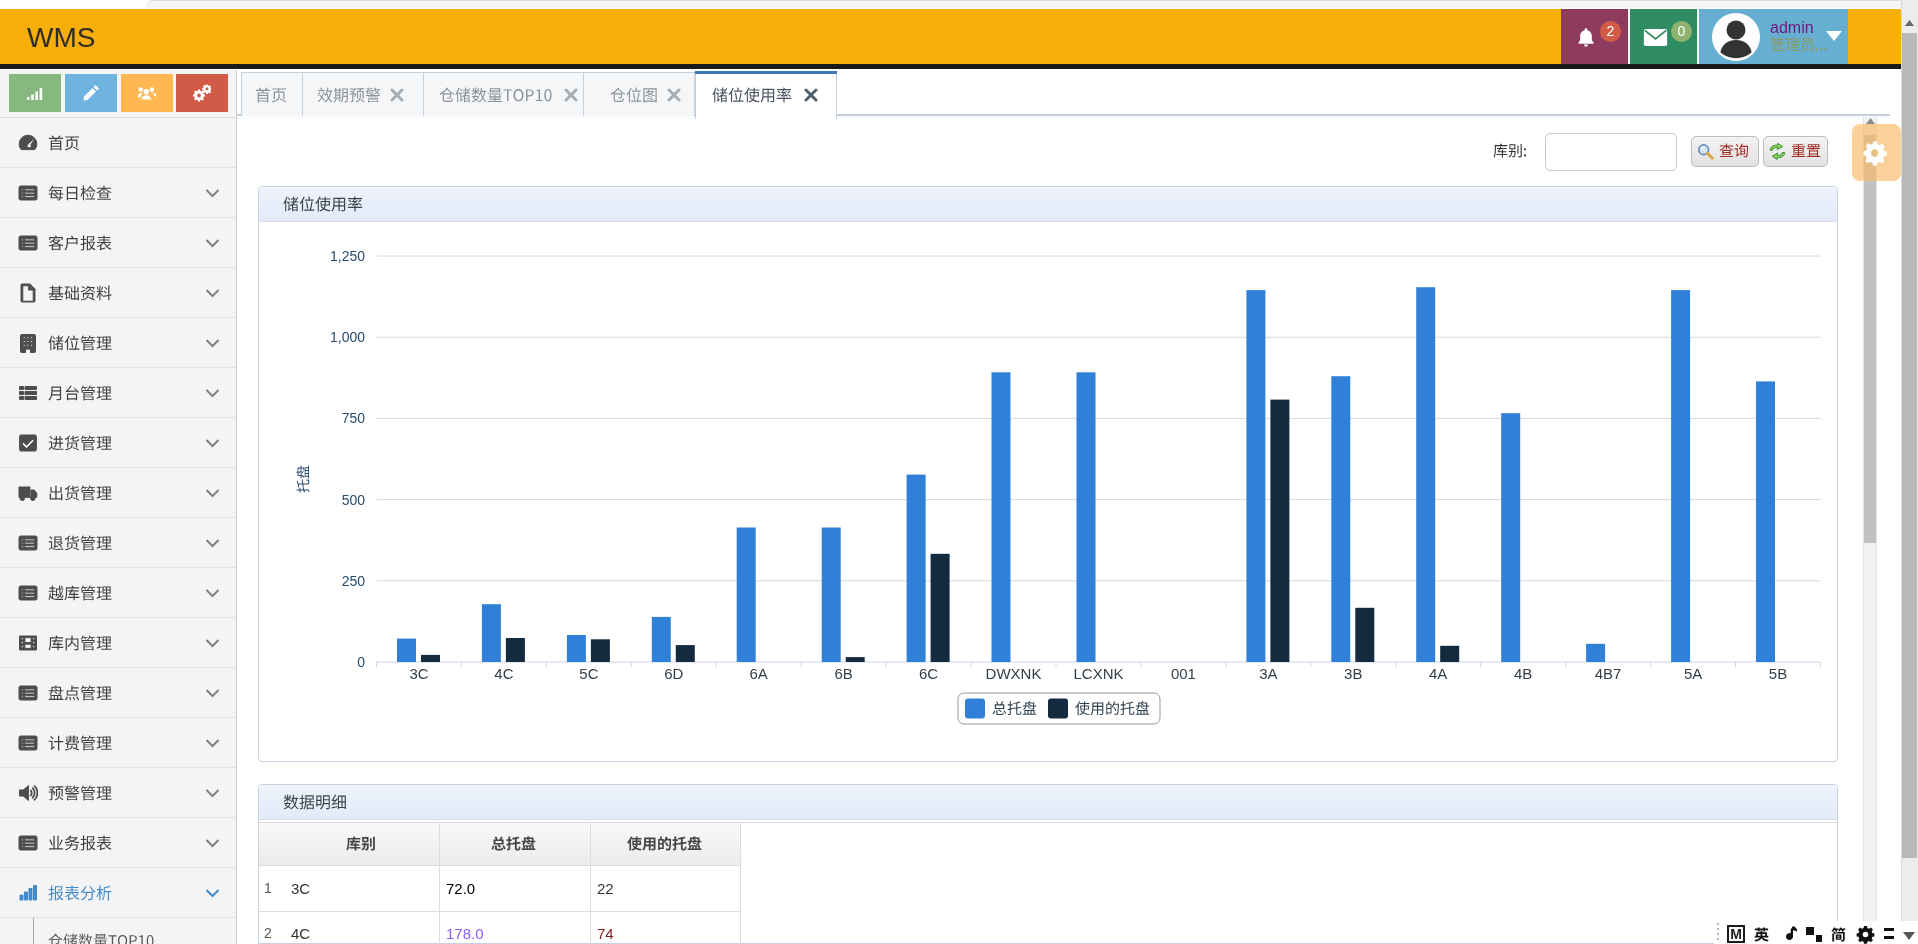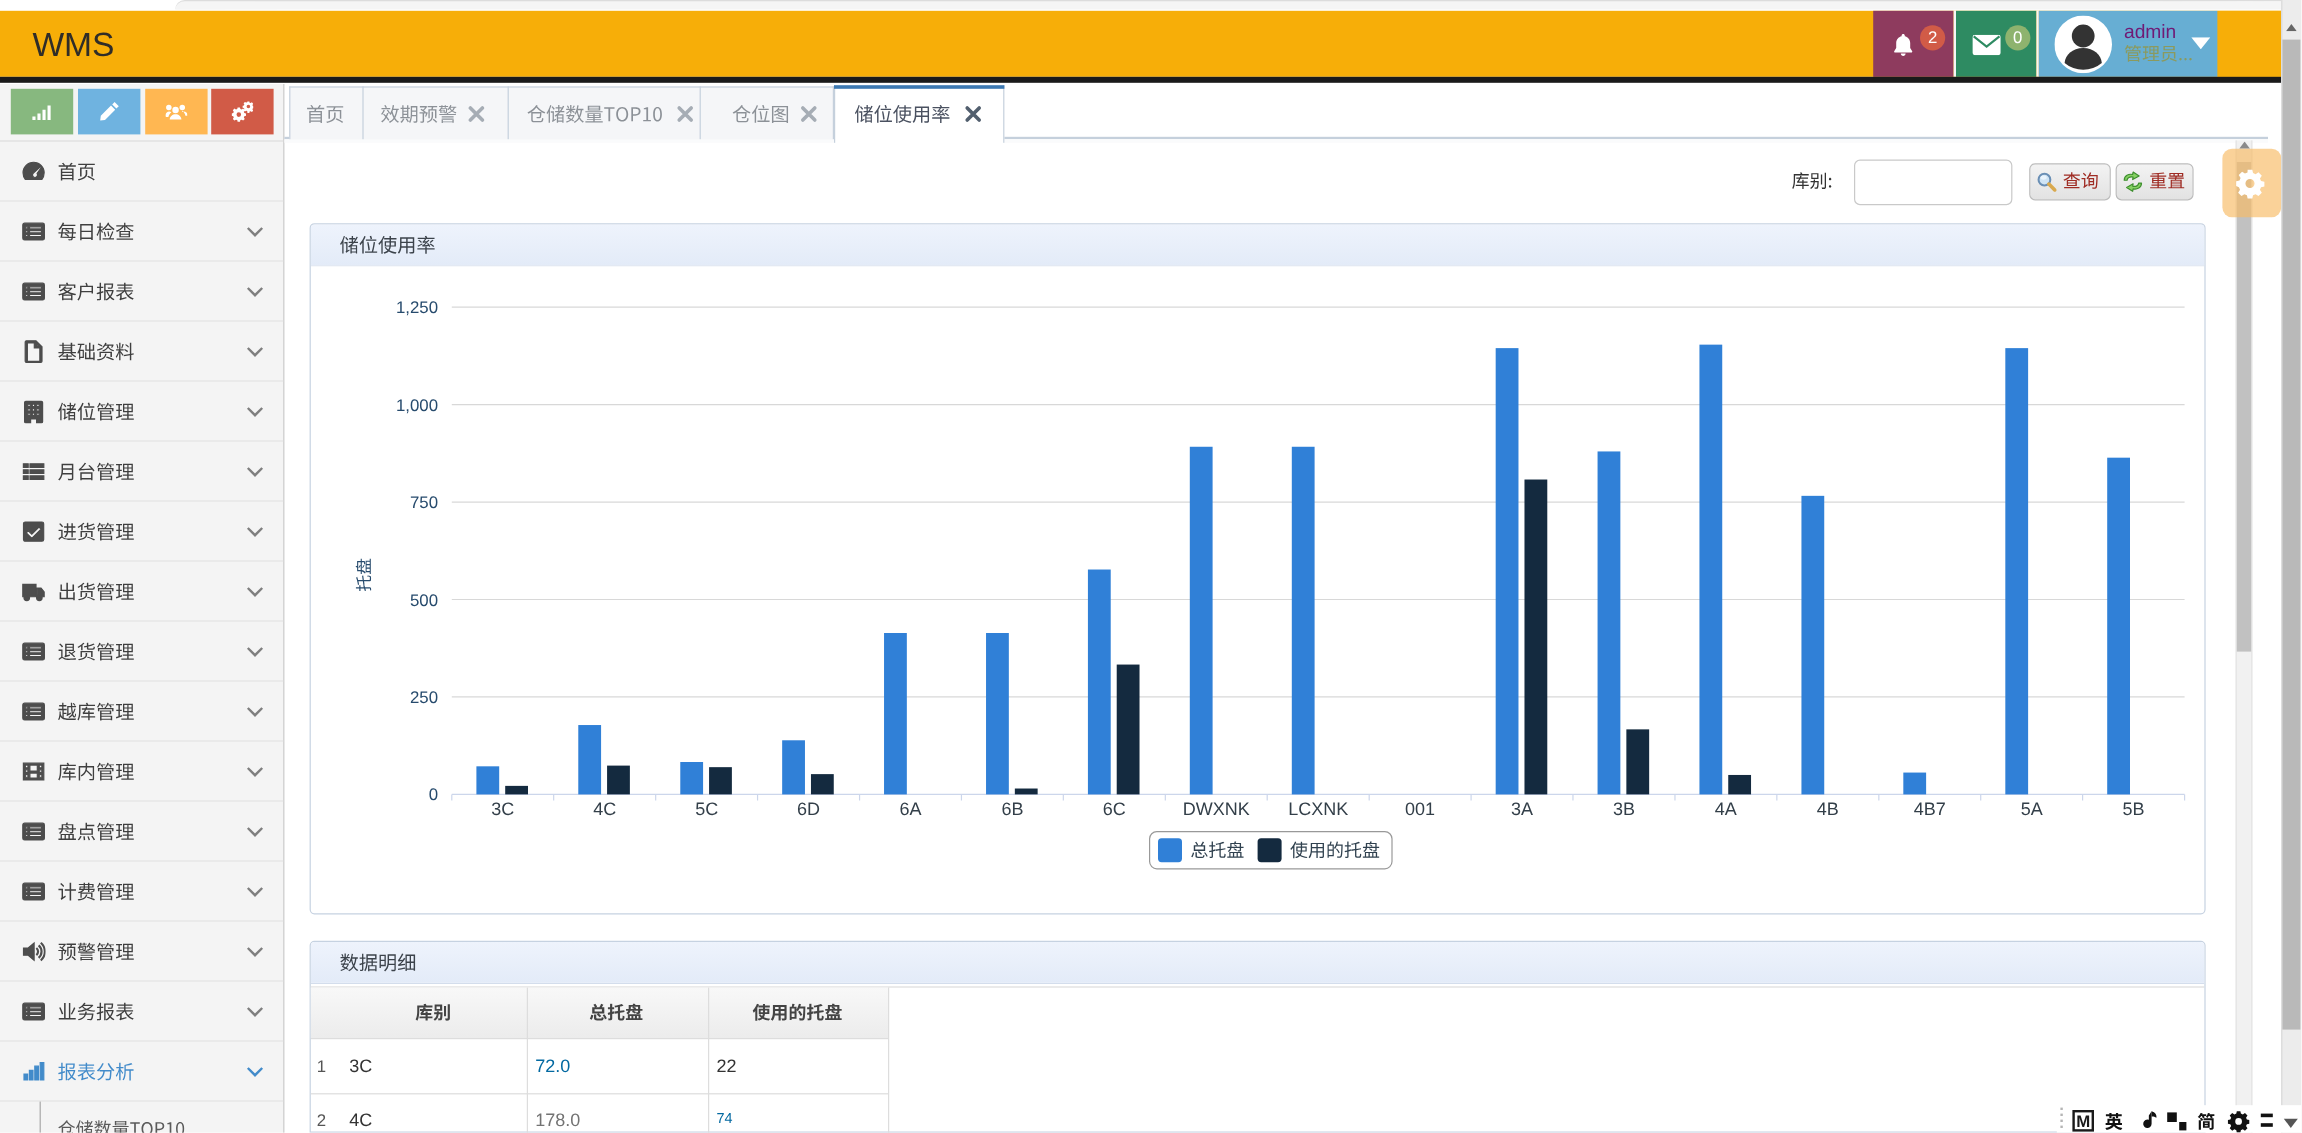--- a/index.html
+++ b/index.html
@@ -422,26 +422,26 @@
     <use href="#hkb"></use>
   </svg>
 <svg class="z" style="left:491px;top:836.2px;color:#444;" width="45.0" height="15" viewBox="0 0 45.0 15">
     <use href="#hztp"></use>
   </svg>
 <svg class="z" style="left:627px;top:836.2px;color:#444;" width="75.0" height="15" viewBox="0 0 75.0 15">
     <use href="#hsytp"></use>
   </svg>
 <div class="a" style="left:264px;top:880px;font-size:14px;color:#555">1</div>
 <div class="a" style="left:291px;top:880px;font-size:15px;color:#333">3C</div>
-<div class="a" style="left:446px;top:880px;font-size:15px;color:#0369a1">72.0</div>
+<div class="a" style="left:446px;top:880px;font-size:15px;color:#000000">72.0</div>
 <div class="a" style="left:597px;top:880px;font-size:15px;color:#333">22</div>
 <div class="a" style="left:264px;top:925px;font-size:14px;color:#555">2</div>
 <div class="a" style="left:291px;top:925px;font-size:15px;color:#333">4C</div>
-<div class="a" style="left:446px;top:925px;font-size:15px;color:#737373">178.0</div>
-<div class="a" style="left:597px;top:925px;font-size:12px;color:#0369a1">74</div>
+<div class="a" style="left:446px;top:925px;font-size:15px;color:#8b5cf6">178.0</div>
+<div class="a" style="left:597px;top:925px;font-size:15px;color:#7f1d1d">74</div>
 <div class="a" style="left:1863px;top:117px;width:14px;height:827px;background:#f1f1f1;border-left:1px solid #e3e3e3;border-right:1px solid #e3e3e3"></div>
 <svg class="a" style="left:1866px;top:118px" width="9" height="6" viewBox="0 0 9 6">
     <path d="M0 6h9L4.5 0z" fill="#8a8a8a"></path>
   </svg>
 <div class="a" style="left:1864px;top:135px;width:12px;height:408px;background:#c1c1c1"></div>
 <div class="a" style="left:1852px;top:124px;width:49px;height:57px;background:rgba(248,186,100,0.66);border-radius:8px"></div>
 <svg class="a" style="left:1861px;top:139px" width="28" height="28" viewBox="0 0 32 32">
 <path fill="#fff" d="M13.6 2h4.8l.7 3.4 2.6 1.1 2.9-1.9 3.4 3.4-1.9 2.9 1.1 2.6 3.4.7v4.8l-3.4.7-1.1 2.6 1.9 2.9-3.4 3.4-2.9-1.9-2.6 1.1-.7 3.4h-4.8l-.7-3.4-2.6-1.1-2.9 1.9-3.4-3.4 1.9-2.9-1.1-2.6L2 18.4v-4.8l3.4-.7 1.1-2.6-1.9-2.9 3.4-3.4 2.9 1.9 2.6-1.1zM16 11.4a4.6 4.6 0 1 0 0 9.2 4.6 4.6 0 0 0 0-9.2z" transform="scale(0.94) translate(1,1)"></path>
   </svg>
 <div class="a" style="left:1901px;top:0;width:17px;height:944px;background:#ececec;border-left:1px solid #d9d9d9"></div>

